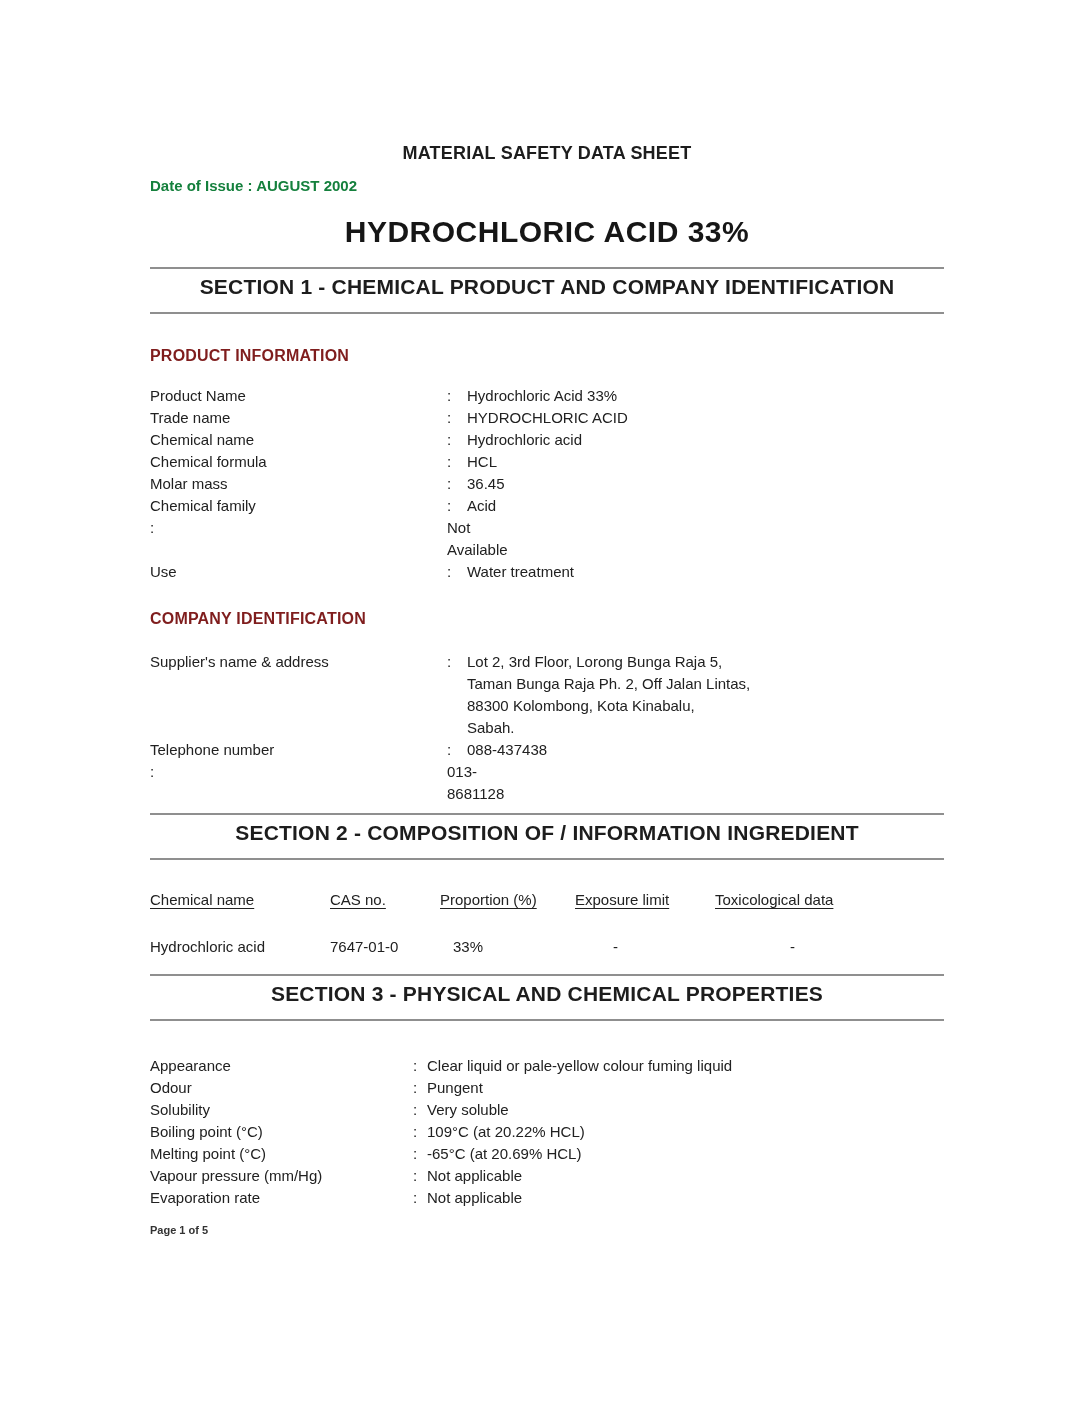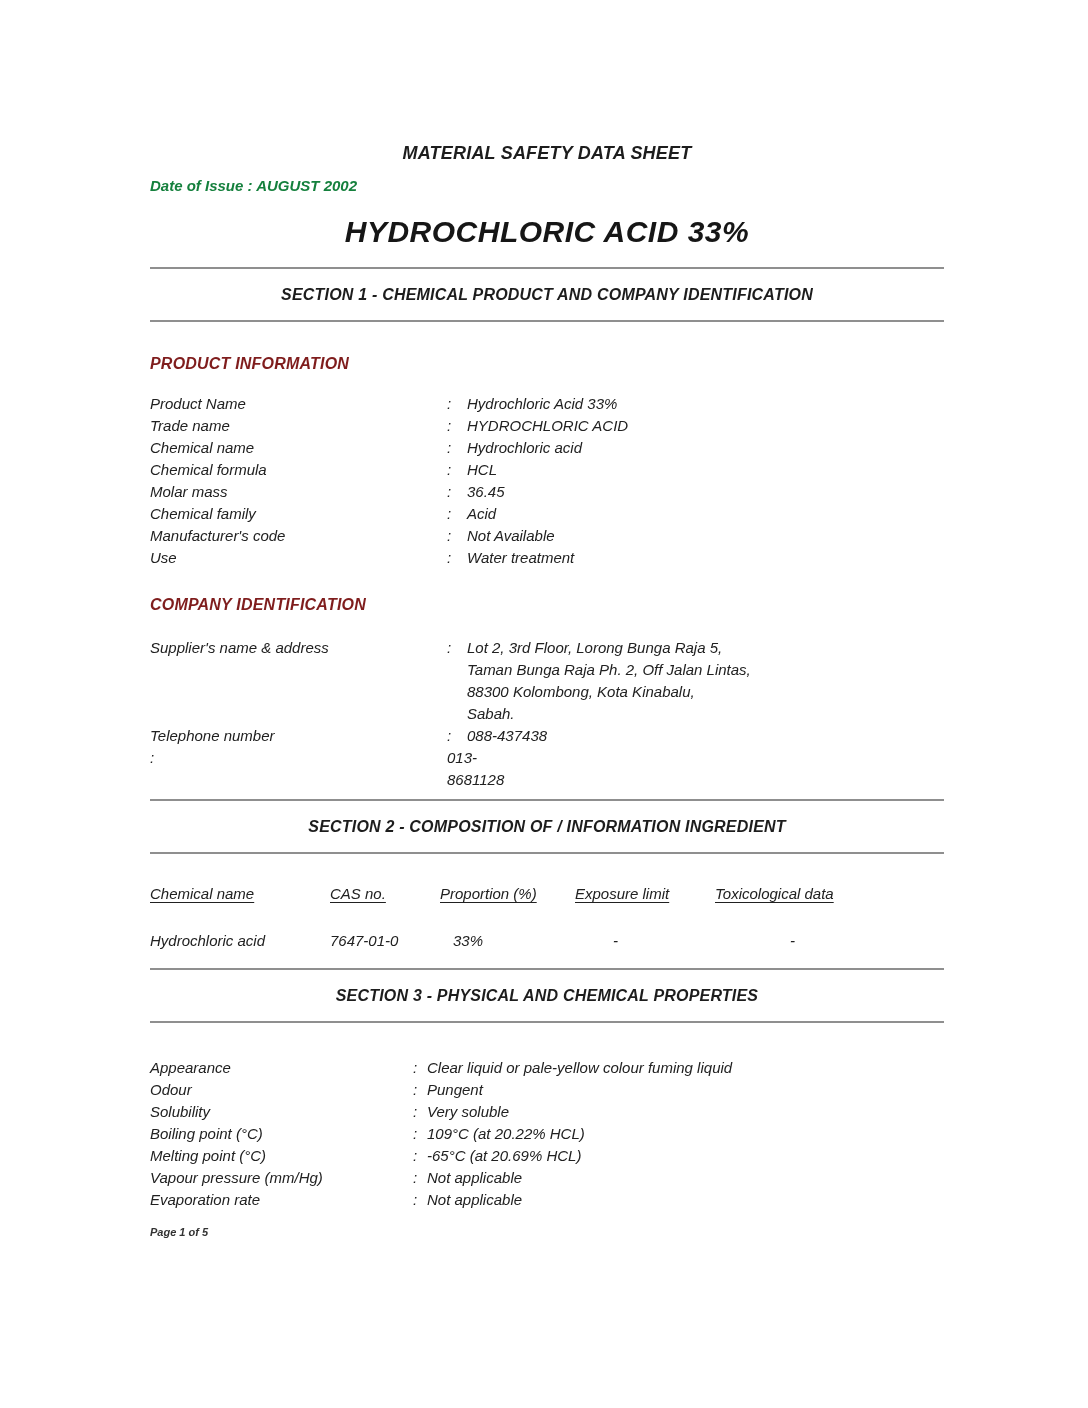--- a/index.html
+++ b/index.html
@@ -9,38 +9,37 @@
     width:1088px; height:1408px;
     background:#ffffff;
     color:#212121;
     font-family:"Liberation Sans","DejaVu Sans",sans-serif;
     overflow:hidden;
   }
   .content {
     position:absolute; left:150px; top:0;
     width:794px;
     padding-top:143px;
-    font-style:italic;
   }
   .msds-title {
     text-align:center; font-weight:bold; font-size:18px; line-height:20px;
     letter-spacing:0.2px; color:#1d1d1d;
   }
   .date-line {
     margin-top:14px; font-weight:bold; font-size:15px; line-height:18px; color:#15803d;
   }
   .product-title {
     margin-top:20px; text-align:center; font-weight:bold; font-size:30px;
     line-height:34px; letter-spacing:0.5px; color:#161616;
   }
   .rule { height:2px; background:#8f8f8f; border:none; }
   .rule.r1 { margin-top:18px; }
   .section-title {
-    text-align:center; font-weight:bold; font-size:16px; line-height:20px;
-    margin-top:16px; margin-bottom:15px; color:#1d1d1d; letter-spacing:0.2px;
+    text-align:center; font-weight:bold; font-size:21px; line-height:20px;
+    margin-top:8px; margin-bottom:15px; color:#1d1d1d; letter-spacing:0.2px;
   }
   .sub-heading {
     font-weight:bold; font-size:16px; line-height:20px; color:#7f1d1d; letter-spacing:0.2px;
   }
   .sub-heading.product { margin-top:32px; }
   .sub-heading.company { margin-top:26px; }
   .kv-rows { margin-top:19px; }
   .kv-rows.company { margin-top:22px; }
   .kv-row {
     display:grid; grid-template-columns:297px 20px 1fr;
@@ -112,21 +111,20 @@
         <span class="lbl">Molar mass</span>
         <span class="colon">:</span>
         <span class="val">36.45</span>
       </div>
       <div class="kv-row">
         <span class="lbl">Chemical family</span>
         <span class="colon">:</span>
         <span class="val">Acid</span>
       </div>
       <div class="kv-row">
-        <span class="lbl">Manufacturer's code</span>
         <span class="colon">:</span>
         <span class="val">Not Available</span>
       </div>
       <div class="kv-row">
         <span class="lbl">Use</span>
         <span class="colon">:</span>
         <span class="val">Water treatment</span>
       </div>
     </div>
 

